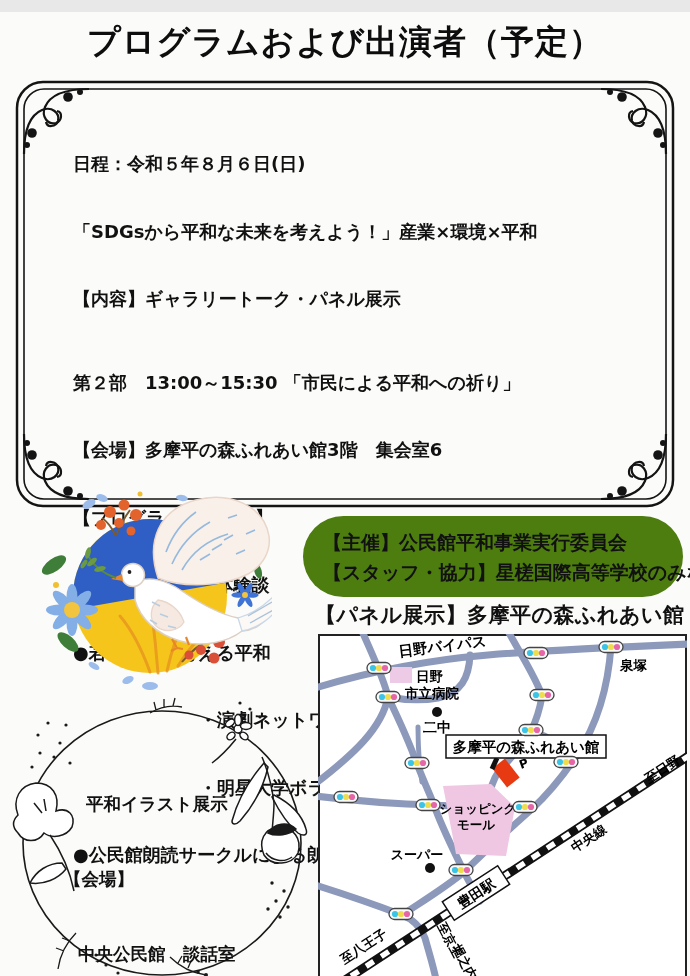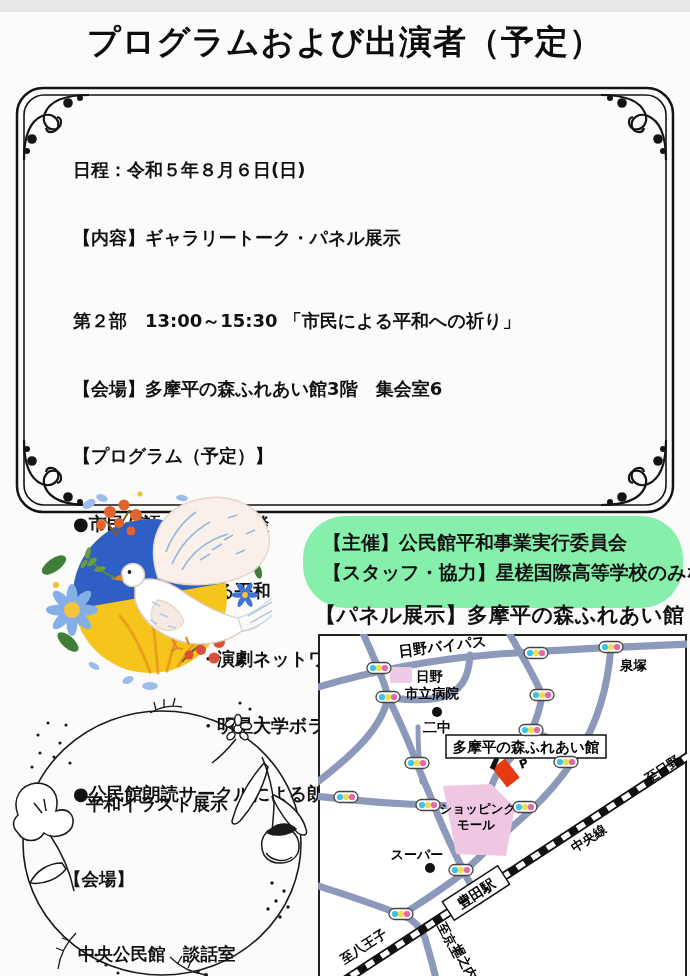--- a/index.html
+++ b/index.html
@@ -8,35 +8,35 @@
     background:#fbfbf9; overflow:hidden;
     font-family:"DejaVu Sans","Liberation Sans",sans-serif;
     color:#111;
   }
   .page-title{
     position:absolute; left:0; top:8px; width:690px;
     text-align:center; font-size:33px; font-weight:bold; letter-spacing:1px;
     color:#0d0d0d;
   }
   
-  .program-box{ position:absolute; left:15px; top:74px; width:660px; height:428px; }
+  .program-box{ position:absolute; left:15px; top:68px; width:660px; height:428px; }
   .program-box svg{ position:absolute; left:0; top:0; }
   .program-text{
     position:absolute; left:58px; top:28px; width:592px;
     font-size:18px; font-weight:bold; line-height:22.5px;
     white-space:pre; letter-spacing:0px;
   }
   .pline{ height:22.5px; }
   .pline.gap{ margin-top:16px; }
   
   .dove{ position:absolute; left:32px; top:478px; width:240px; height:215px; z-index:5; }
   
   .organizer-box{
-    position:absolute; left:303px; top:504px; width:380px; height:92px;
-    background:#86efac; border-radius:42px; box-sizing:border-box;
+    position:absolute; left:303px; top:504px; width:380px; height:81px;
+    background:#4d7c0f; border-radius:42px; box-sizing:border-box;
     padding:11px 0 0 20px;
   }
   .organizer-box div{ font-size:19px; font-weight:bold; line-height:30px; white-space:nowrap; }
   
   .map-title{
     position:absolute; left:315px; top:589px; width:375px;
     font-size:21px; font-weight:bold; white-space:nowrap; letter-spacing:0.5px;
   }
   .map-frame{
     position:absolute; left:318px; top:622px; width:369px; height:348px;
@@ -71,20 +71,21 @@
         <circle cx="17" cy="53" r="4.8" stroke="none"></circle>
         <circle cx="65" cy="12" r="3" stroke="none"></circle>
         <circle cx="12" cy="65" r="3" stroke="none"></circle>
       </g>
       <use href="#flourish" transform="translate(660,0) scale(-1,1)"></use>
       <use href="#flourish" transform="translate(0,428) scale(1,-1)"></use>
       <use href="#flourish" transform="translate(660,428) scale(-1,-1)"></use>
     </svg>
     <div class="program-text">
       <div class="pline">日程：令和５年８月６日(日)</div>
+      <div class="pline">「SDGsから平和な未来を考えよう！」産業×環境×平和</div>
       <div class="pline">【内容】ギャラリートーク・パネル展示</div>
       <div class="pline gap">第２部　13:00～15:30 「市民による平和への祈り」</div>
       <div class="pline">【会場】多摩平の森ふれあい館3階　集会室6</div>
       <div class="pline">【プログラム（予定）】</div>
       <div class="pline">●市民が語る戦争体験談</div>
       <div class="pline">●若者たちが考える平和</div>
       <div class="pline">　　　　　　　・演劇ネットワーク「ぱちぱち」　　・明星大学演劇部</div>
       <div class="pline">　　　　　　　・明星大学ボランティアサークル「Freedom　music」</div>
       <div class="pline">●公民館朗読サークルによる朗読　・のんど会、朗読の会「うづき」、</div>
       

